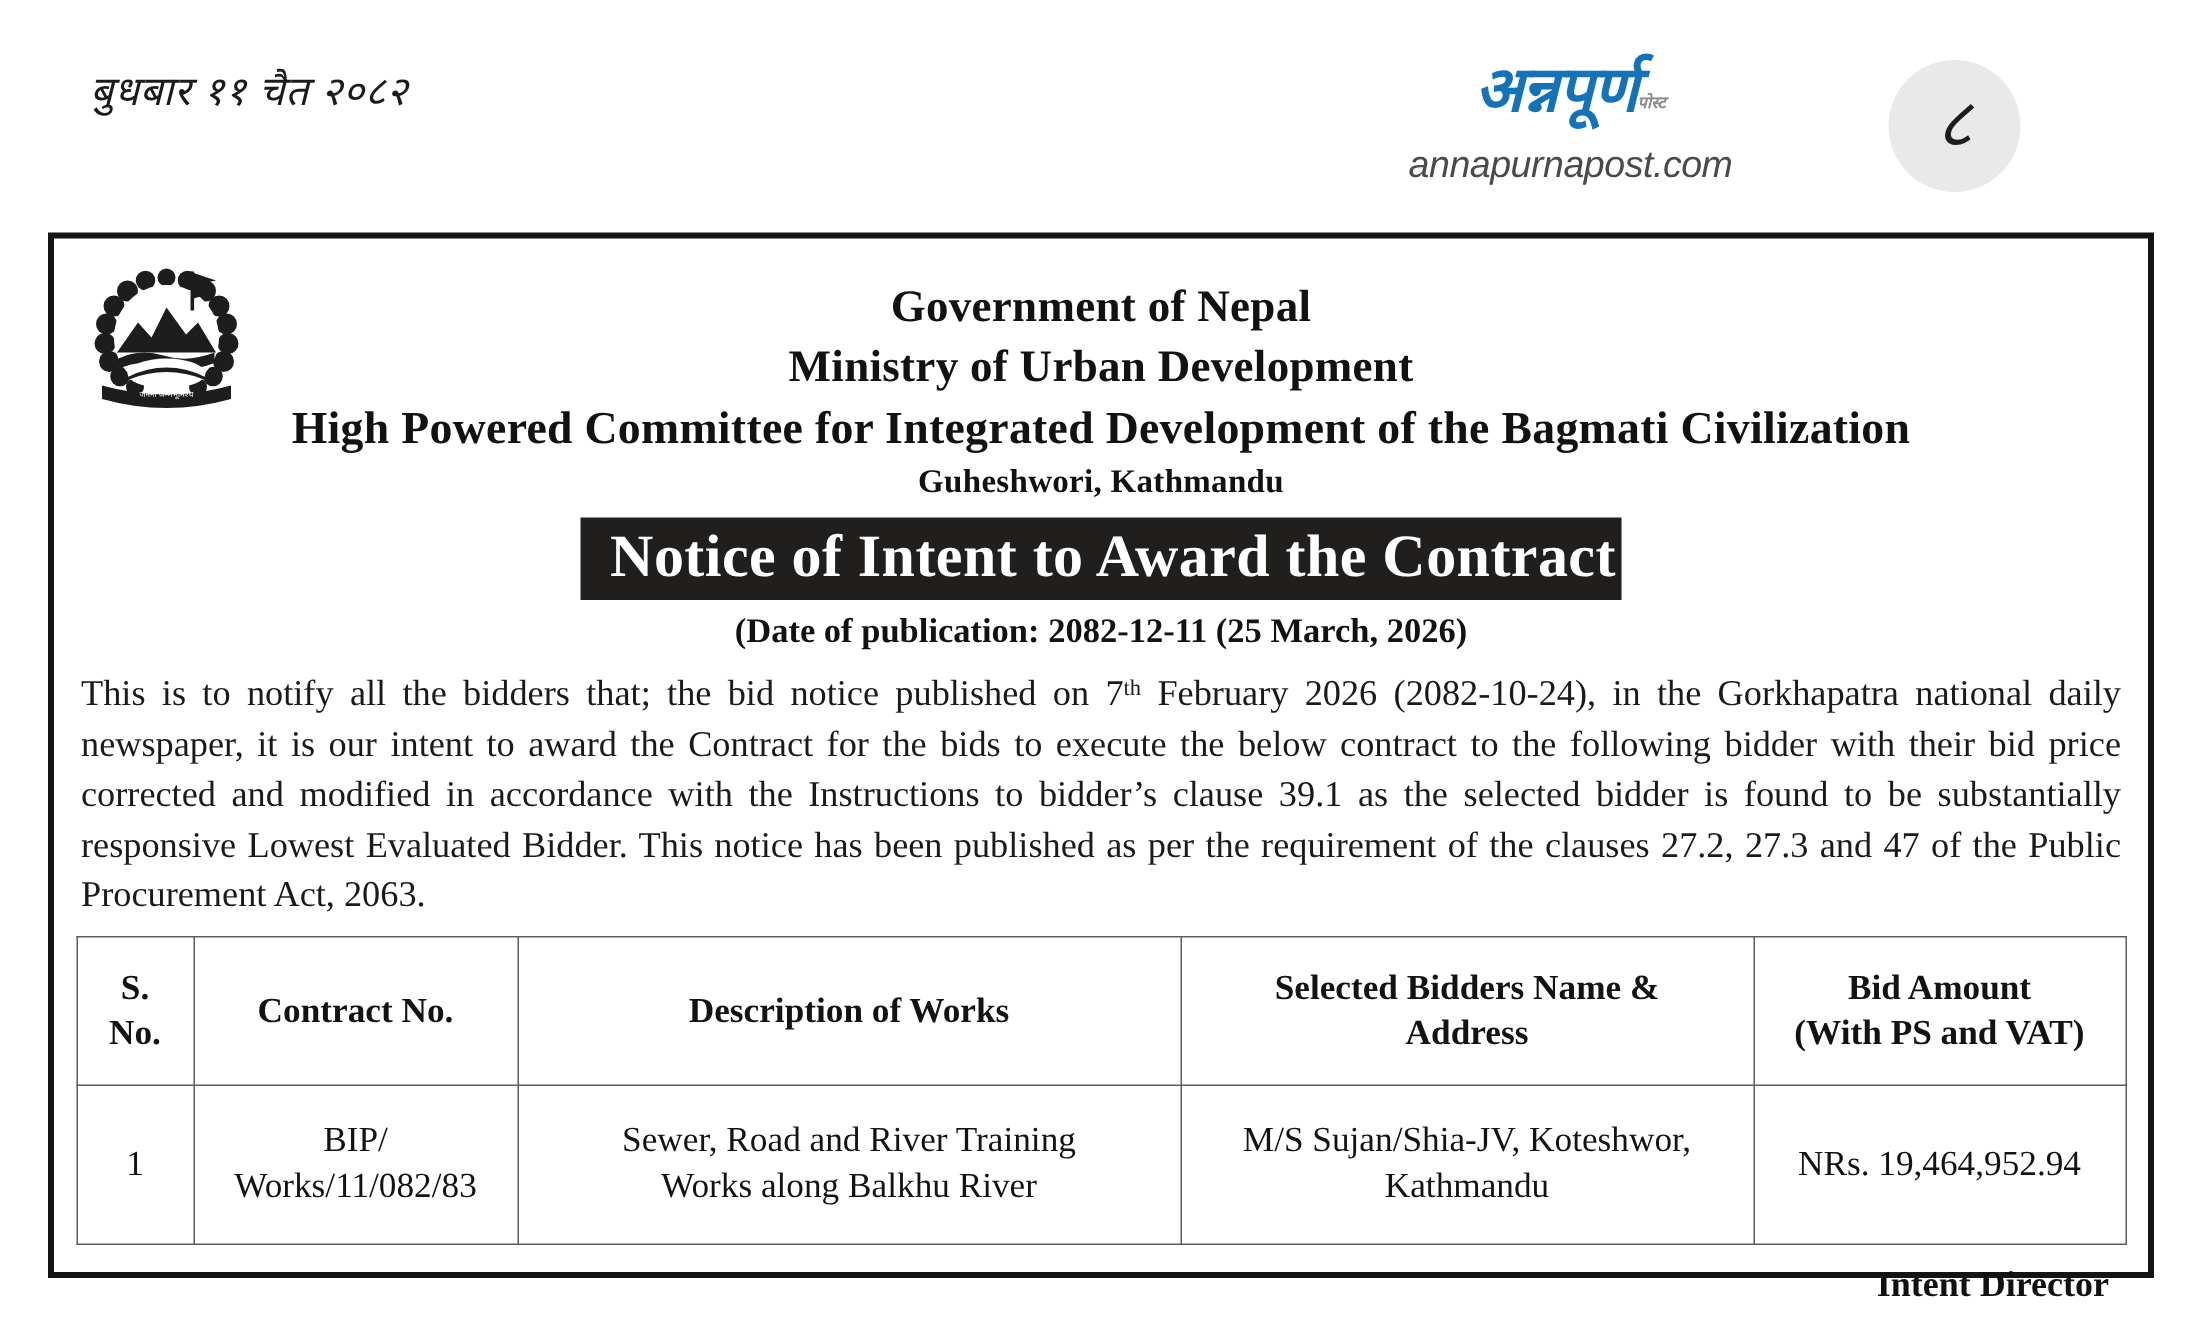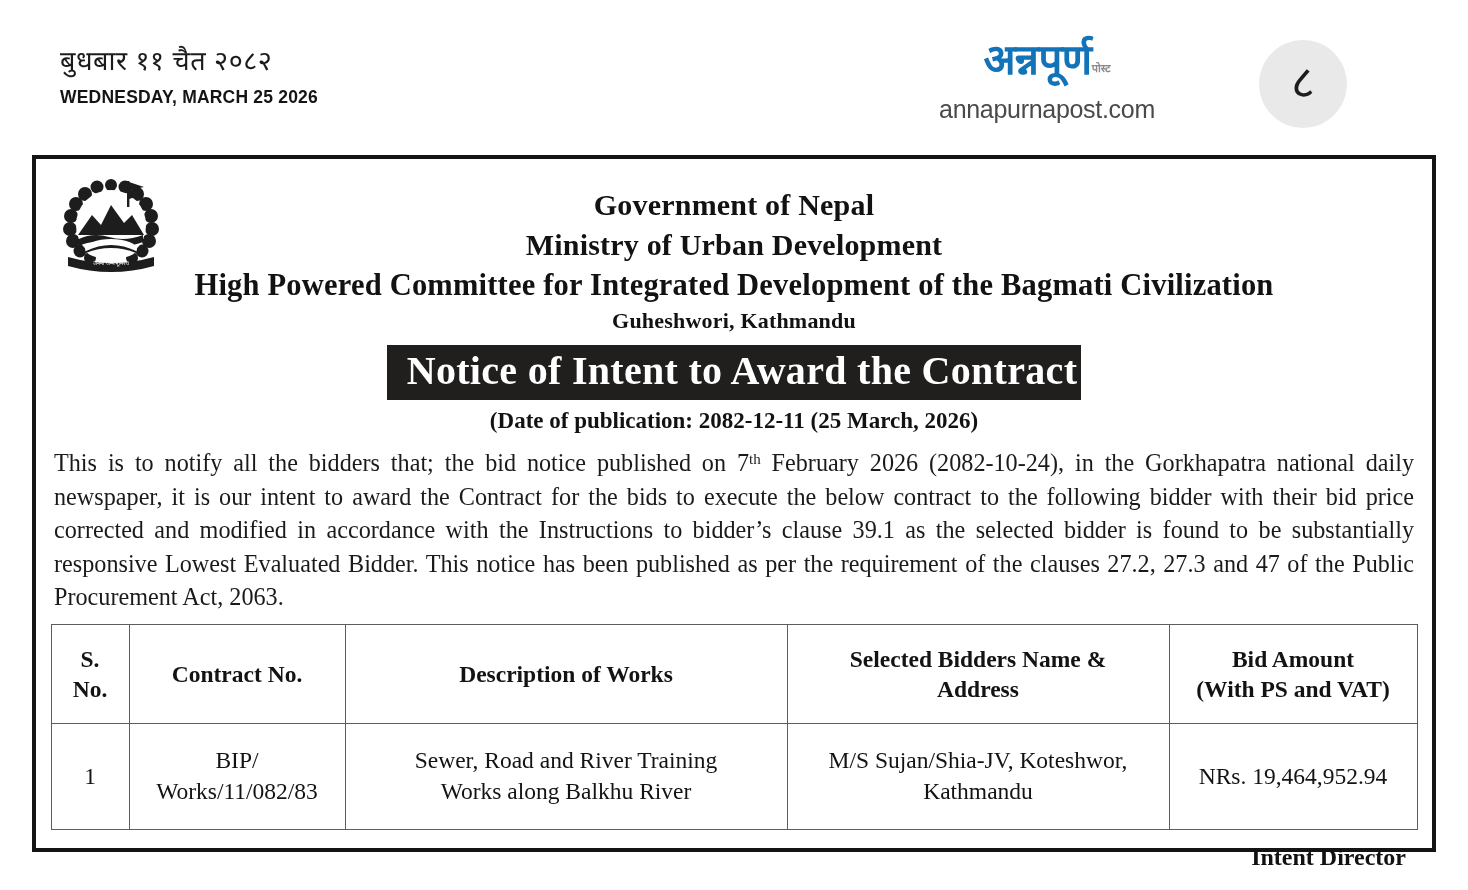--- a/index.html
+++ b/index.html
@@ -15,20 +15,21 @@
     color: #1a1a1a;
     overflow: hidden;
   }
 
   
   .masthead {
     position: absolute;
     left: 0; top: 0;
     width: 1412px;
     height: 148px;
+    font-style: italic;
   }
   .date-block {
     position: absolute;
     left: 60px;
     top: 44px;
   }
   .date-np {
     font-family: "Liberation Sans", "DejaVu Sans", sans-serif;
     font-size: 27px;
     line-height: 34px;
@@ -223,21 +224,20 @@
     color: #111111;
   }
 </style>
 </head>
 <body>
 
 <div class="masthead">
 
   <div class="date-block">
     <div class="date-np">बुधबार ११ चैत २०८२</div>
-    <div class="date-en">WEDNESDAY, MARCH 25 2026</div>
   </div>
 
   <div class="brand-block">
     <div class="brand-np"><span>अन्नपूर्ण</span><span class="brand-sub">पोस्ट</span></div>
     <div class="brand-url">annapurnapost.com</div>
   </div>
 
   <div class="page-badge">
     <span class="page-badge-num">८</span>
   </div>

